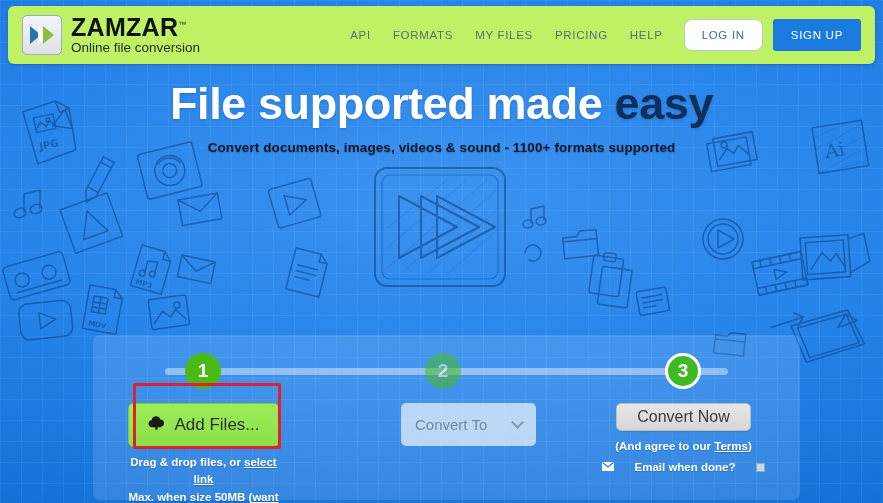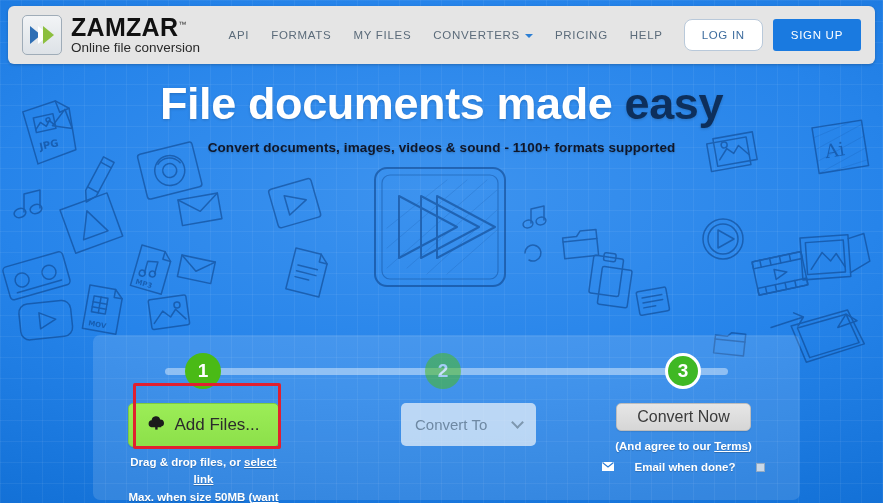--- a/index.html
+++ b/index.html
@@ -24,21 +24,21 @@
   #doodle-layer {
     position: absolute; inset: 0;
     pointer-events: none;
   }
 
   
   #header {
     position: absolute;
     left: 8px; top: 6px; right: 8px;
     height: 58px;
-    background: #e5e5e5;
+    background: #bef264;
     border-radius: 6px;
     box-shadow: 0 1px 3px rgba(0,0,0,0.22);
     display: flex; align-items: center;
     z-index: 20;
   }
   #brand { display: flex; align-items: center; margin-left: 14px; }
   .brand-mark {
     width: 40px; height: 40px;
     border-radius: 5px;
     background: linear-gradient(#f2f4f6, #dde2e7);
@@ -393,36 +393,32 @@
     <div class="nav-link">
       <span>API</span>
     </div>
     <div class="nav-link">
       <span>FORMATS</span>
     </div>
     <div class="nav-link">
       <span>MY FILES</span>
     </div>
     <div class="nav-link">
-      <span>CONVERTERS</span>
-      <span class="caret"></span>
-    </div>
-    <div class="nav-link">
       <span>PRICING</span>
     </div>
     <div class="nav-link">
       <span>HELP</span>
     </div>
     <div class="btn-login">LOG IN</div>
     <div class="btn-signup">SIGN UP</div>
   </nav>
 </div>
 
 <div id="hero">
-  <h1 id="hero-title"><span>File </span><span class="b">documents</span><span> made </span><span class="dark">easy</span></h1>
+  <h1 id="hero-title"><span>File </span><span class="b">supported</span><span> made </span><span class="dark">easy</span></h1>
   <div id="hero-sub">Convert documents, images, videos &amp; sound - 1100+ formats supported</div>
 </div>
 
 <div id="panel">
 
   <div id="rail"></div>
 
   <div class="step step-1">
     <span>1</span>
   </div>

